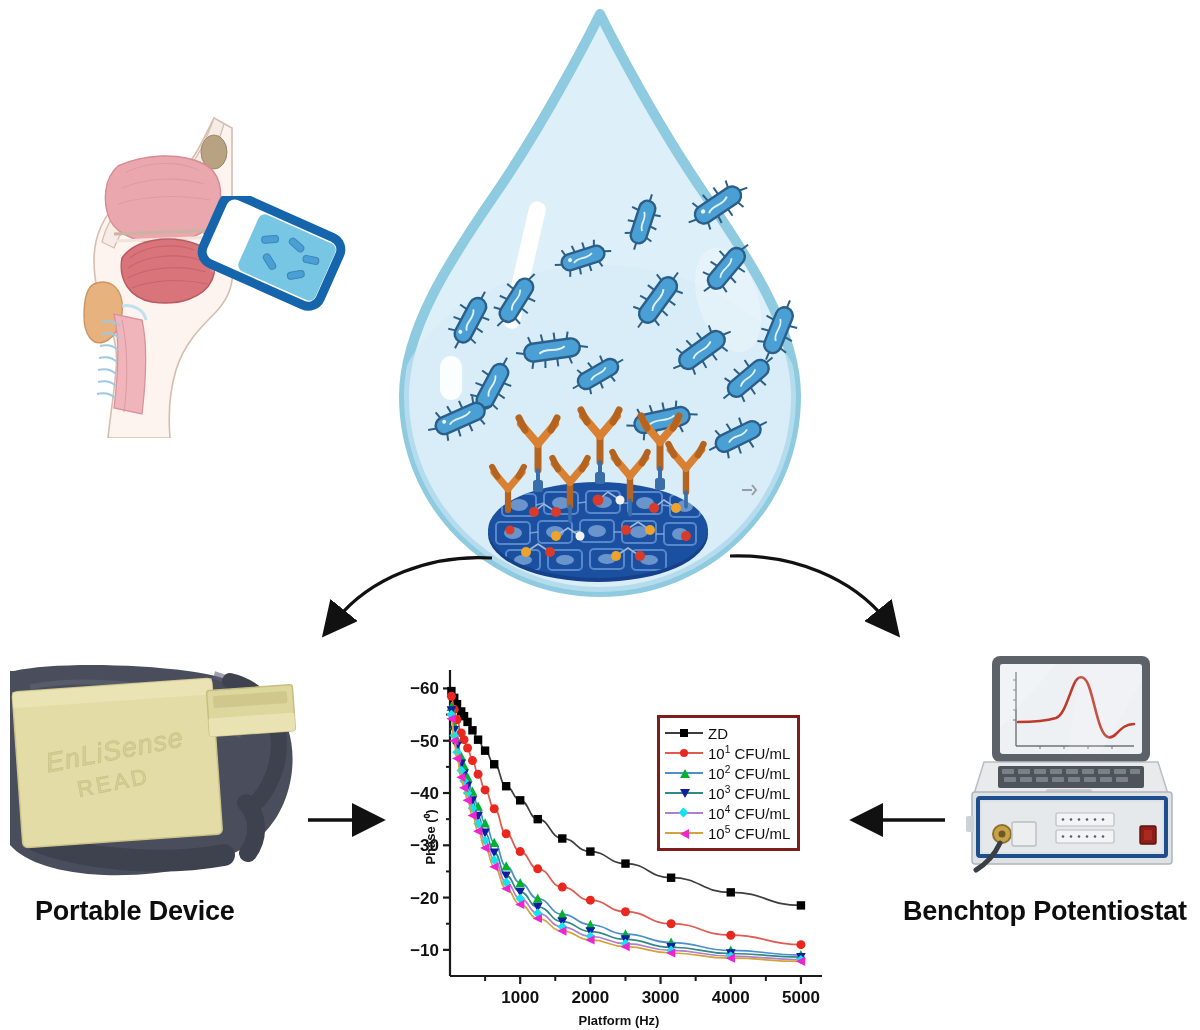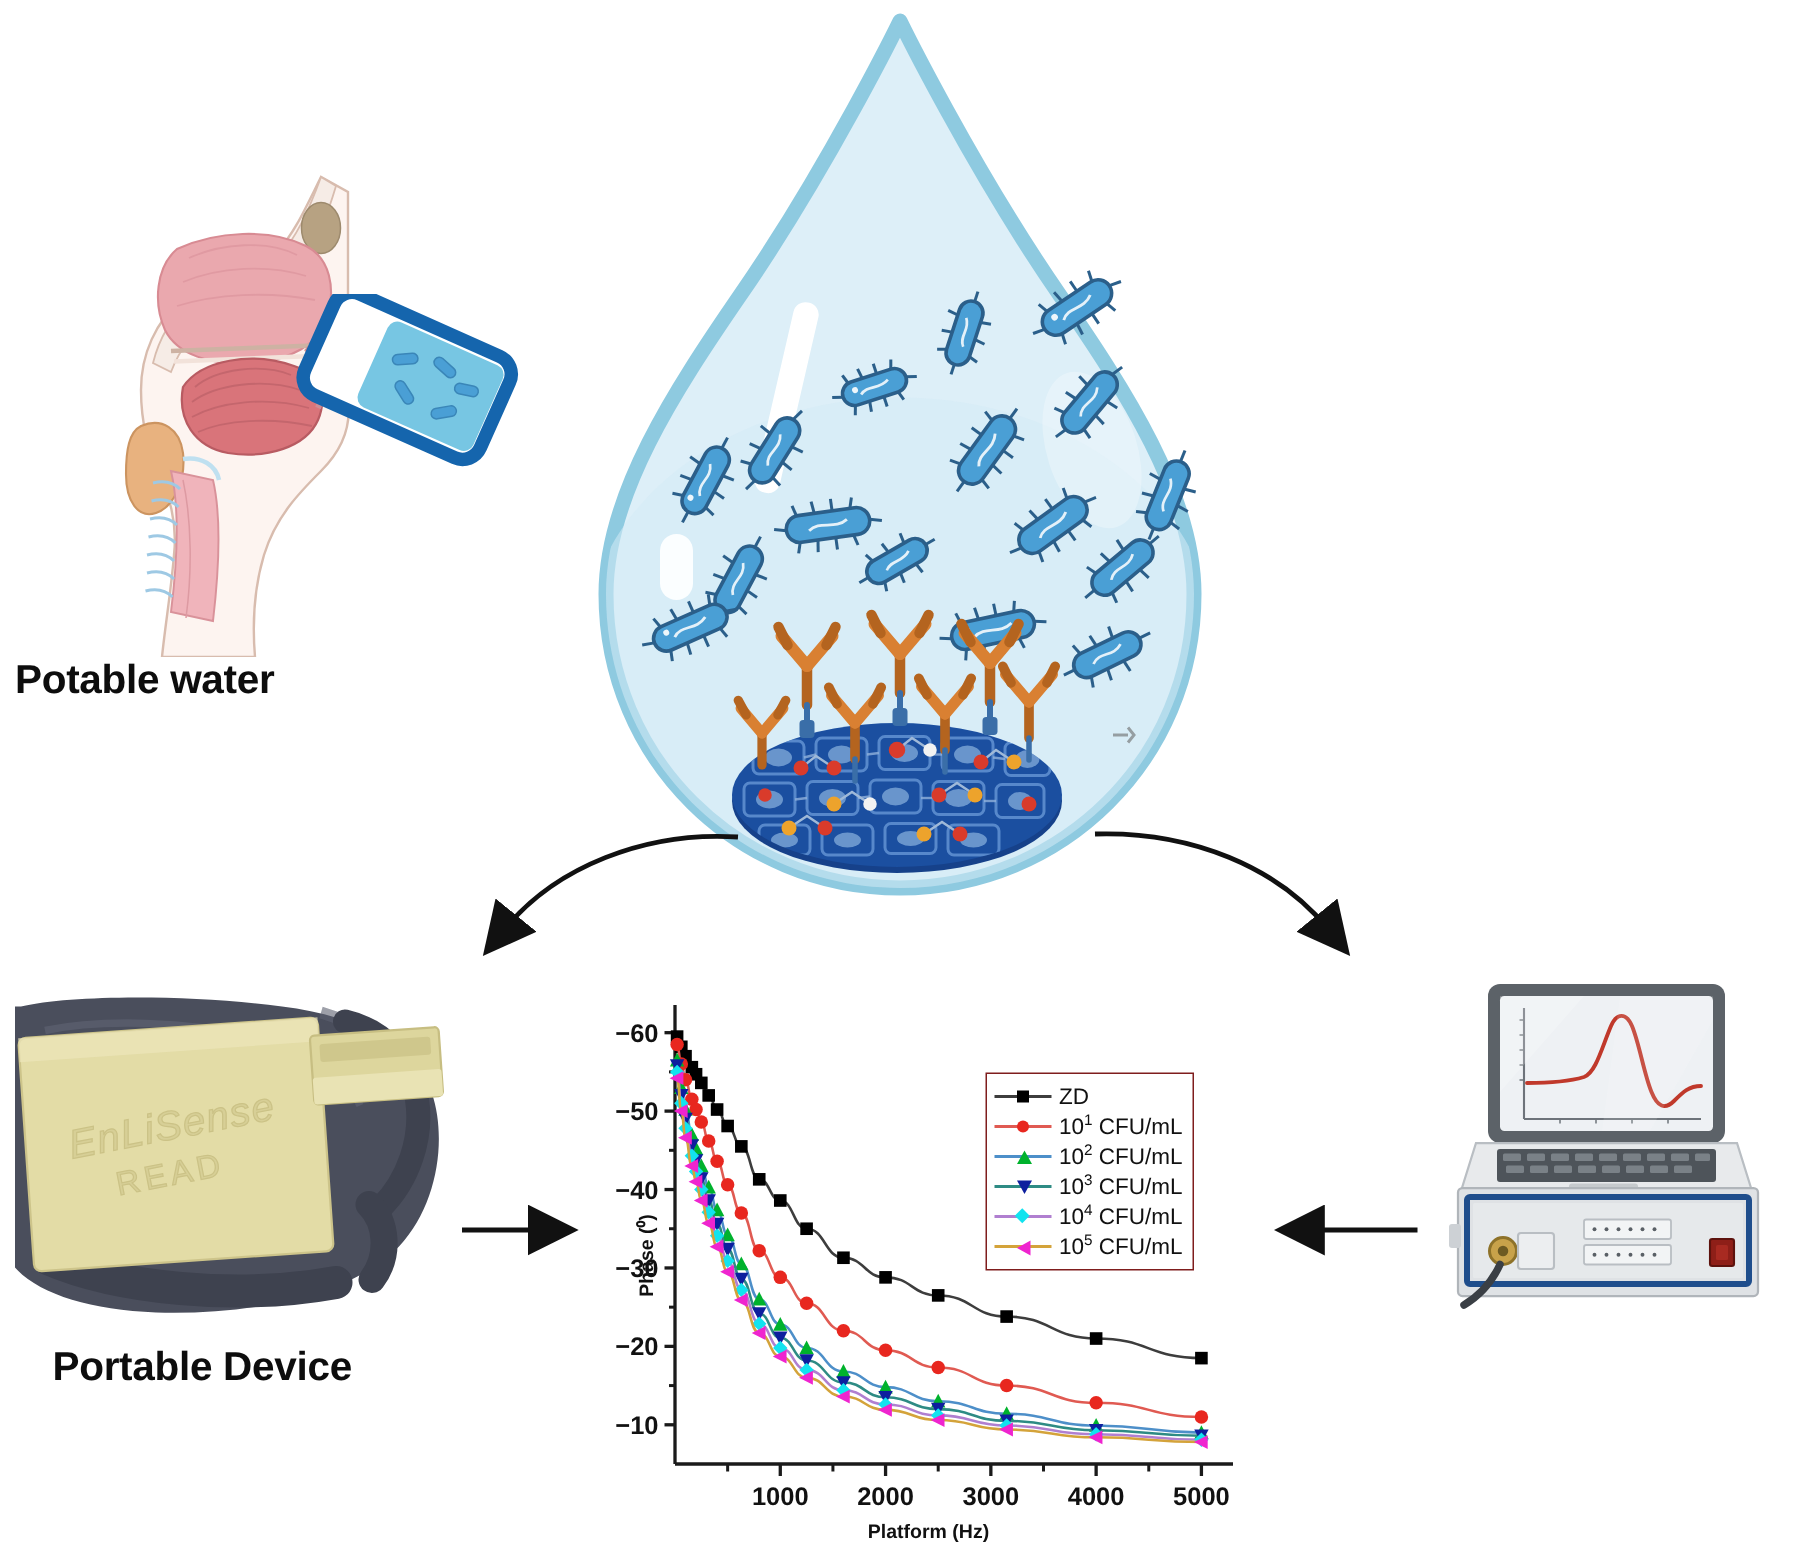--- a/index.html
+++ b/index.html
@@ -40,21 +40,21 @@
   #xlabel{left:0;right:0;text-align:center;bottom:2px;width:430px;}
   #ylabel{
     left:-34px;top:168px;width:120px;text-align:center;
     transform:rotate(-90deg);transform-origin:center center;
   }
   .sup{font-size:0.68em;vertical-align:super;}
 
   
   #legend{
     position:absolute;left:253px;top:55px;
-    border:1px solid #7f1d1d;background:rgba(255,255,255,0.97);
+    border:3px solid #7f1d1d;background:rgba(255,255,255,0.97);
     padding:5px 7px 5px 5px;
   }
   .legend-row{display:flex;align-items:center;height:20px;}
   .legend-sample{width:38px;height:14px;position:relative;margin-right:5px;flex:none;}
   .legend-line{position:absolute;left:0;top:6px;width:38px;height:2px;}
   .legend-mark{position:absolute;left:15px;top:3px;}
   .legend-text{font-size:15px;color:#111;white-space:nowrap;font-family:"Liberation Sans",sans-serif;}
 
   
   .m-square{width:8px;height:8px;}
@@ -953,16 +953,16 @@
             <div class="legend-sample">
               <div class="legend-line" style="background: rgb(212, 163, 58);"></div>
               <div class="legend-mark m-tri-left" style="border-right: 9px solid rgb(239, 36, 207);"></div>
             </div>
             <span class="legend-text">10<span class="sup">5</span> CFU/mL</span>
           </div>
         </div>
     </div>
   </div>
 
-  <div class="abs caption" id="cap-potable">Potable water</div>
   <div class="abs caption" id="cap-portable">Portable Device</div>
+  <div class="abs caption" id="cap-benchtop">Benchtop Potentiostat</div>
 
 </div>
 
 </body></html>

